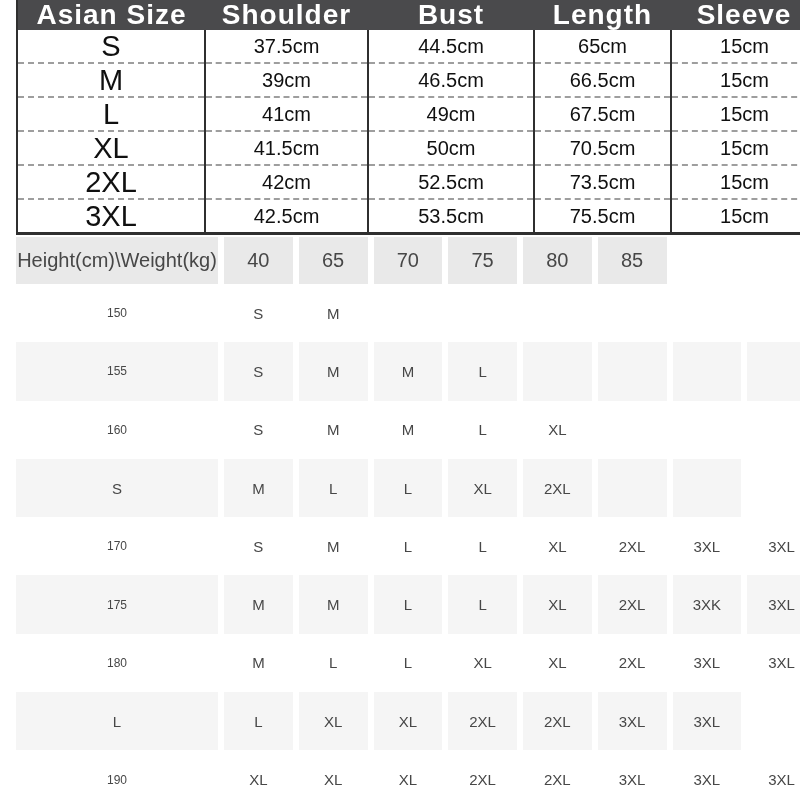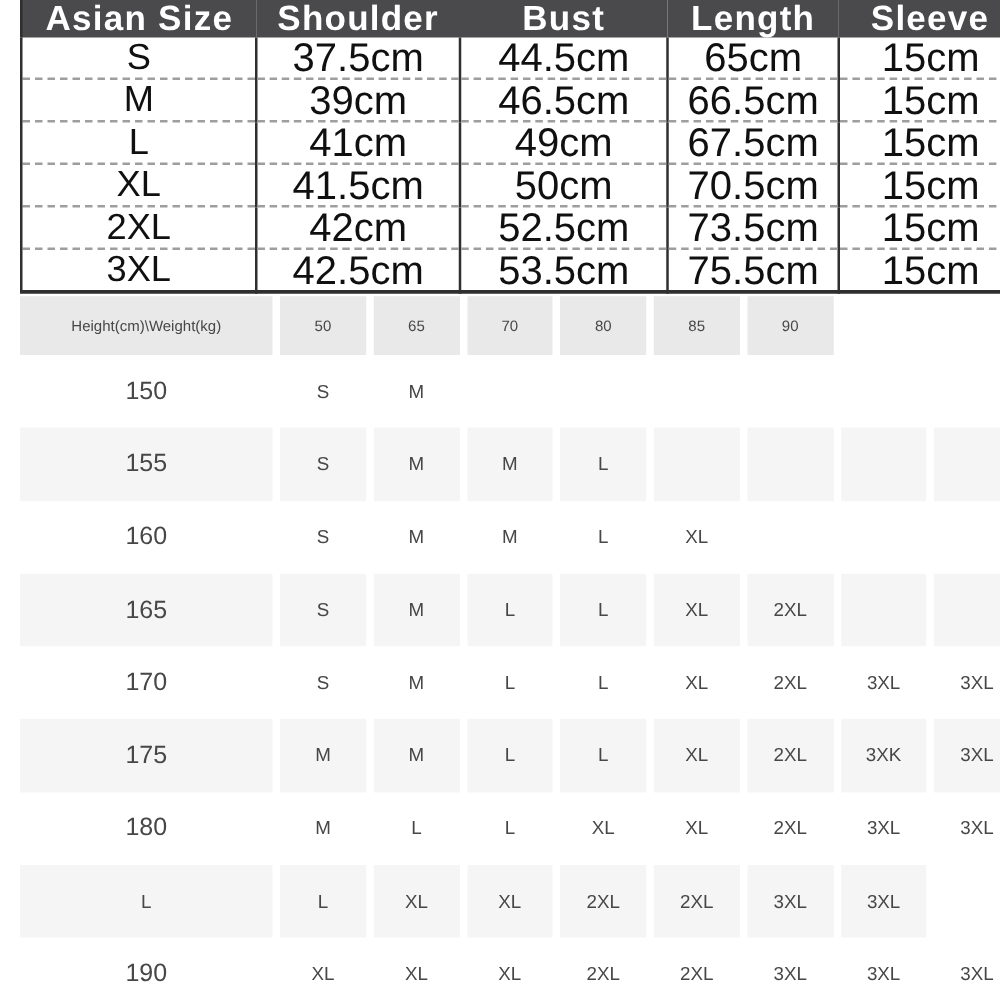--- a/index.html
+++ b/index.html
@@ -25,43 +25,43 @@
     border-left:2px solid var(--grid-line);
     border-bottom:3px solid var(--grid-line);
   }
   .measure-table th{
     background:var(--header-bg);color:var(--header-text);
     font-size:28px;font-weight:bold;height:30px;padding:0;line-height:30px;
     text-align:center;letter-spacing:1px;
   }
   .measure-table td{
     height:32px;padding:0;text-align:center;vertical-align:middle;
-    font-size:32px;color:var(--body-text);line-height:30px;
+    font-size:20px;color:var(--body-text);line-height:30px;
     border-top:2px dashed var(--dash-line);
     border-left:2px solid var(--grid-line);
     white-space:nowrap;
   }
   .measure-table td:first-child{border-left:none;font-size:29px;}
   .measure-table tbody tr:first-child td{border-top:none;}
 
   
   .fit-table{margin-top:2px;}
   .fit-row{
     display:grid;
     grid-template-columns:202px repeat(8, 1fr);
     column-gap:6px;
   }
   .fit-row .cell{
     display:flex;align-items:center;justify-content:center;
     color:var(--fit-text);font-size:15px;
   }
   .fit-row.header{height:47px;}
-  .fit-row.header .cell{background:var(--fit-header-bg);font-size:12px;}
+  .fit-row.header .cell{background:var(--fit-header-bg);font-size:20px;}
   .fit-row.data{height:58.3px;}
-  .fit-row.data .rowlabel{font-size:20px;}
+  .fit-row.data .rowlabel{font-size:12px;}
   .fit-row.data.stripe .cell{background:var(--stripe-bg);}
 </style>
 </head>
 <body>
 
 <div class="canvas">
 
   <table class="measure-table">
     <colgroup>
       <col style="width:188px">
@@ -122,26 +122,26 @@
         <td>75.5cm</td>
         <td>15cm</td>
       </tr>
     </tbody>
   </table>
 
   <div class="fit-table">
 
     <div class="fit-row header">
       <div class="cell corner">Height(cm)\Weight(kg)</div>
-      <div class="cell">50</div>
+      <div class="cell">40</div>
       <div class="cell">65</div>
       <div class="cell">70</div>
+      <div class="cell">75</div>
       <div class="cell">80</div>
       <div class="cell">85</div>
-      <div class="cell">90</div>
     </div>
 
     <div class="fit-row data">
       <div class="cell rowlabel">150</div>
       <div class="cell">S</div>
       <div class="cell">M</div>
       <div class="cell"></div>
       <div class="cell"></div>
       <div class="cell"></div>
       <div class="cell"></div>
@@ -167,21 +167,20 @@
       <div class="cell">M</div>
       <div class="cell">M</div>
       <div class="cell">L</div>
       <div class="cell">XL</div>
       <div class="cell"></div>
       <div class="cell"></div>
       <div class="cell"></div>
     </div>
 
     <div class="fit-row data stripe">
-      <div class="cell rowlabel">165</div>
       <div class="cell">S</div>
       <div class="cell">M</div>
       <div class="cell">L</div>
       <div class="cell">L</div>
       <div class="cell">XL</div>
       <div class="cell">2XL</div>
       <div class="cell"></div>
       <div class="cell"></div>
     </div>
 

